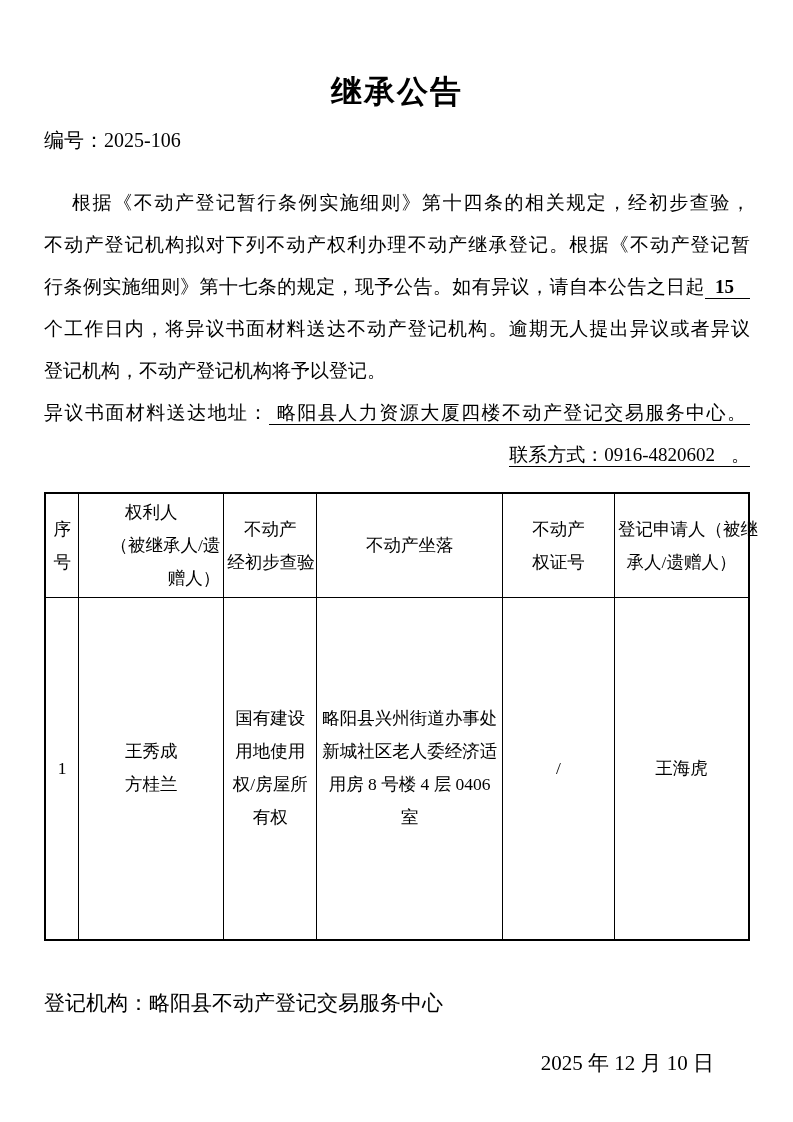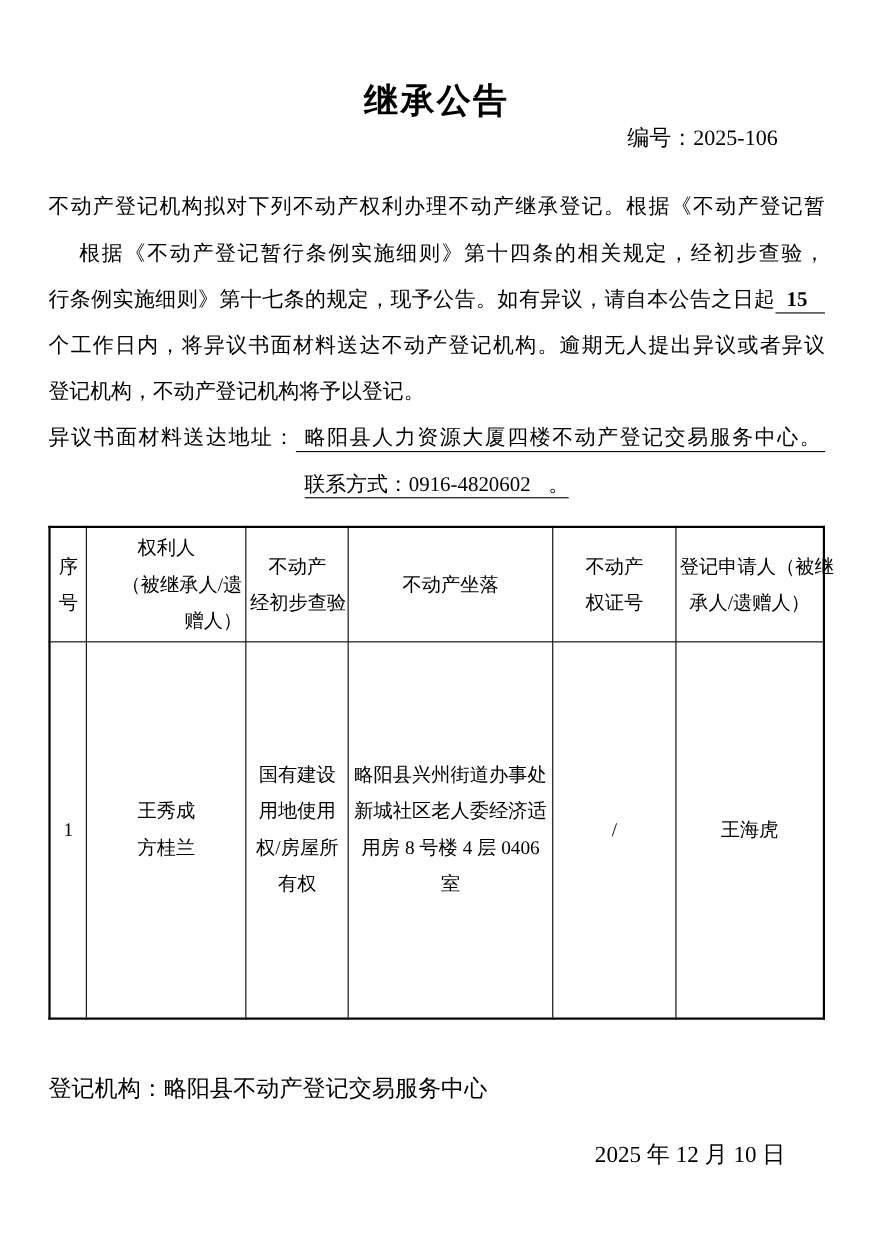--- a/index.html
+++ b/index.html
@@ -10,42 +10,42 @@
     overflow: hidden;
   }
   .page { box-sizing: border-box; width: 793px; height: 1122px; padding: 0 43px 0 44px; }
 
   .title {
     margin: 0; padding-top: 72px;
     font-size: 31px; line-height: 40px; font-weight: bold;
     text-align: center; letter-spacing: 2px;
   }
   .doc-no {
-    font-size: 20px; line-height: 28px;
-    text-align: right; padding-right: 43px;
+    margin-top: 14px; font-size: 20px; line-height: 28px;
+    text-align: left; padding-right: 43px;
   }
 
   .para { margin-top: 28px; font-size: 19px; }
   .pline {
     line-height: 42px; white-space: nowrap;
     text-align: justify; text-align-last: justify;
   }
   .pline.indent { text-indent: 28px; }
   .pline.last { text-align: left; text-align-last: left; }
 
   .blank-u {
     border-bottom: 1.6px solid #000;
     padding: 0 16px 1px 10px;
     text-align: center;
     font-weight: bold;
   }
   .addr-line { font-size: 19px; line-height: 42px; white-space: nowrap;
     text-align: justify; text-align-last: justify; }
   .addr-line .u-value { border-bottom: 1.6px solid #000; padding: 0 4px 1px 8px; }
-  .contact-line { font-size: 19px; line-height: 42px; text-align: center; }
+  .contact-line { font-size: 19px; line-height: 42px; text-align: right; }
   .contact-wrap { border-bottom: 1.6px solid #000; padding-bottom: 1px; }
   .contact-suffix { margin-left: 16px; }
 
   .tbl {
     width: 100%; border-collapse: collapse; table-layout: fixed;
     margin-top: 16px; border: 2px solid #000;
   }
   .tbl th, .tbl td {
     border: 1px solid #000; font-weight: normal;
     font-size: 17.5px; line-height: 33px;
@@ -70,22 +70,22 @@
 </head>
 <body>
 
 <div class="page">
 
   <h1 class="title">继承公告</h1>
 
   <div class="doc-no">编号：2025-106</div>
 
   <div class="para">
+    <div class="pline indent">根据《不动产登记暂行条例实施细则》第十四条的相关规定，经初步查验，</div>
     <div class="pline">不动产登记机构拟对下列不动产权利办理不动产继承登记。根据《不动产登记暂</div>
-    <div class="pline indent">根据《不动产登记暂行条例实施细则》第十四条的相关规定，经初步查验，</div>
     <div class="pline"><span>行条例实施细则》第十七条的规定，现予公告。如有异议，请自本公告之日起</span><span class="blank-u">15</span></div>
     <div class="pline">个工作日内，将异议书面材料送达不动产登记机构。逾期无人提出异议或者异议</div>
     <div class="pline last">登记机构，不动产登记机构将予以登记。</div>
   </div>
 
   <div class="addr-line"><span>异议书面材料送达地址：</span><span class="u-value">略阳县人力资源大厦四楼不动产登记交易服务中心。</span></div>
 
   <div class="contact-line"><span class="contact-wrap"><span>联系方式：</span><span>0916-4820602</span><span class="contact-suffix">。</span></span></div>
 
   <table class="tbl">

